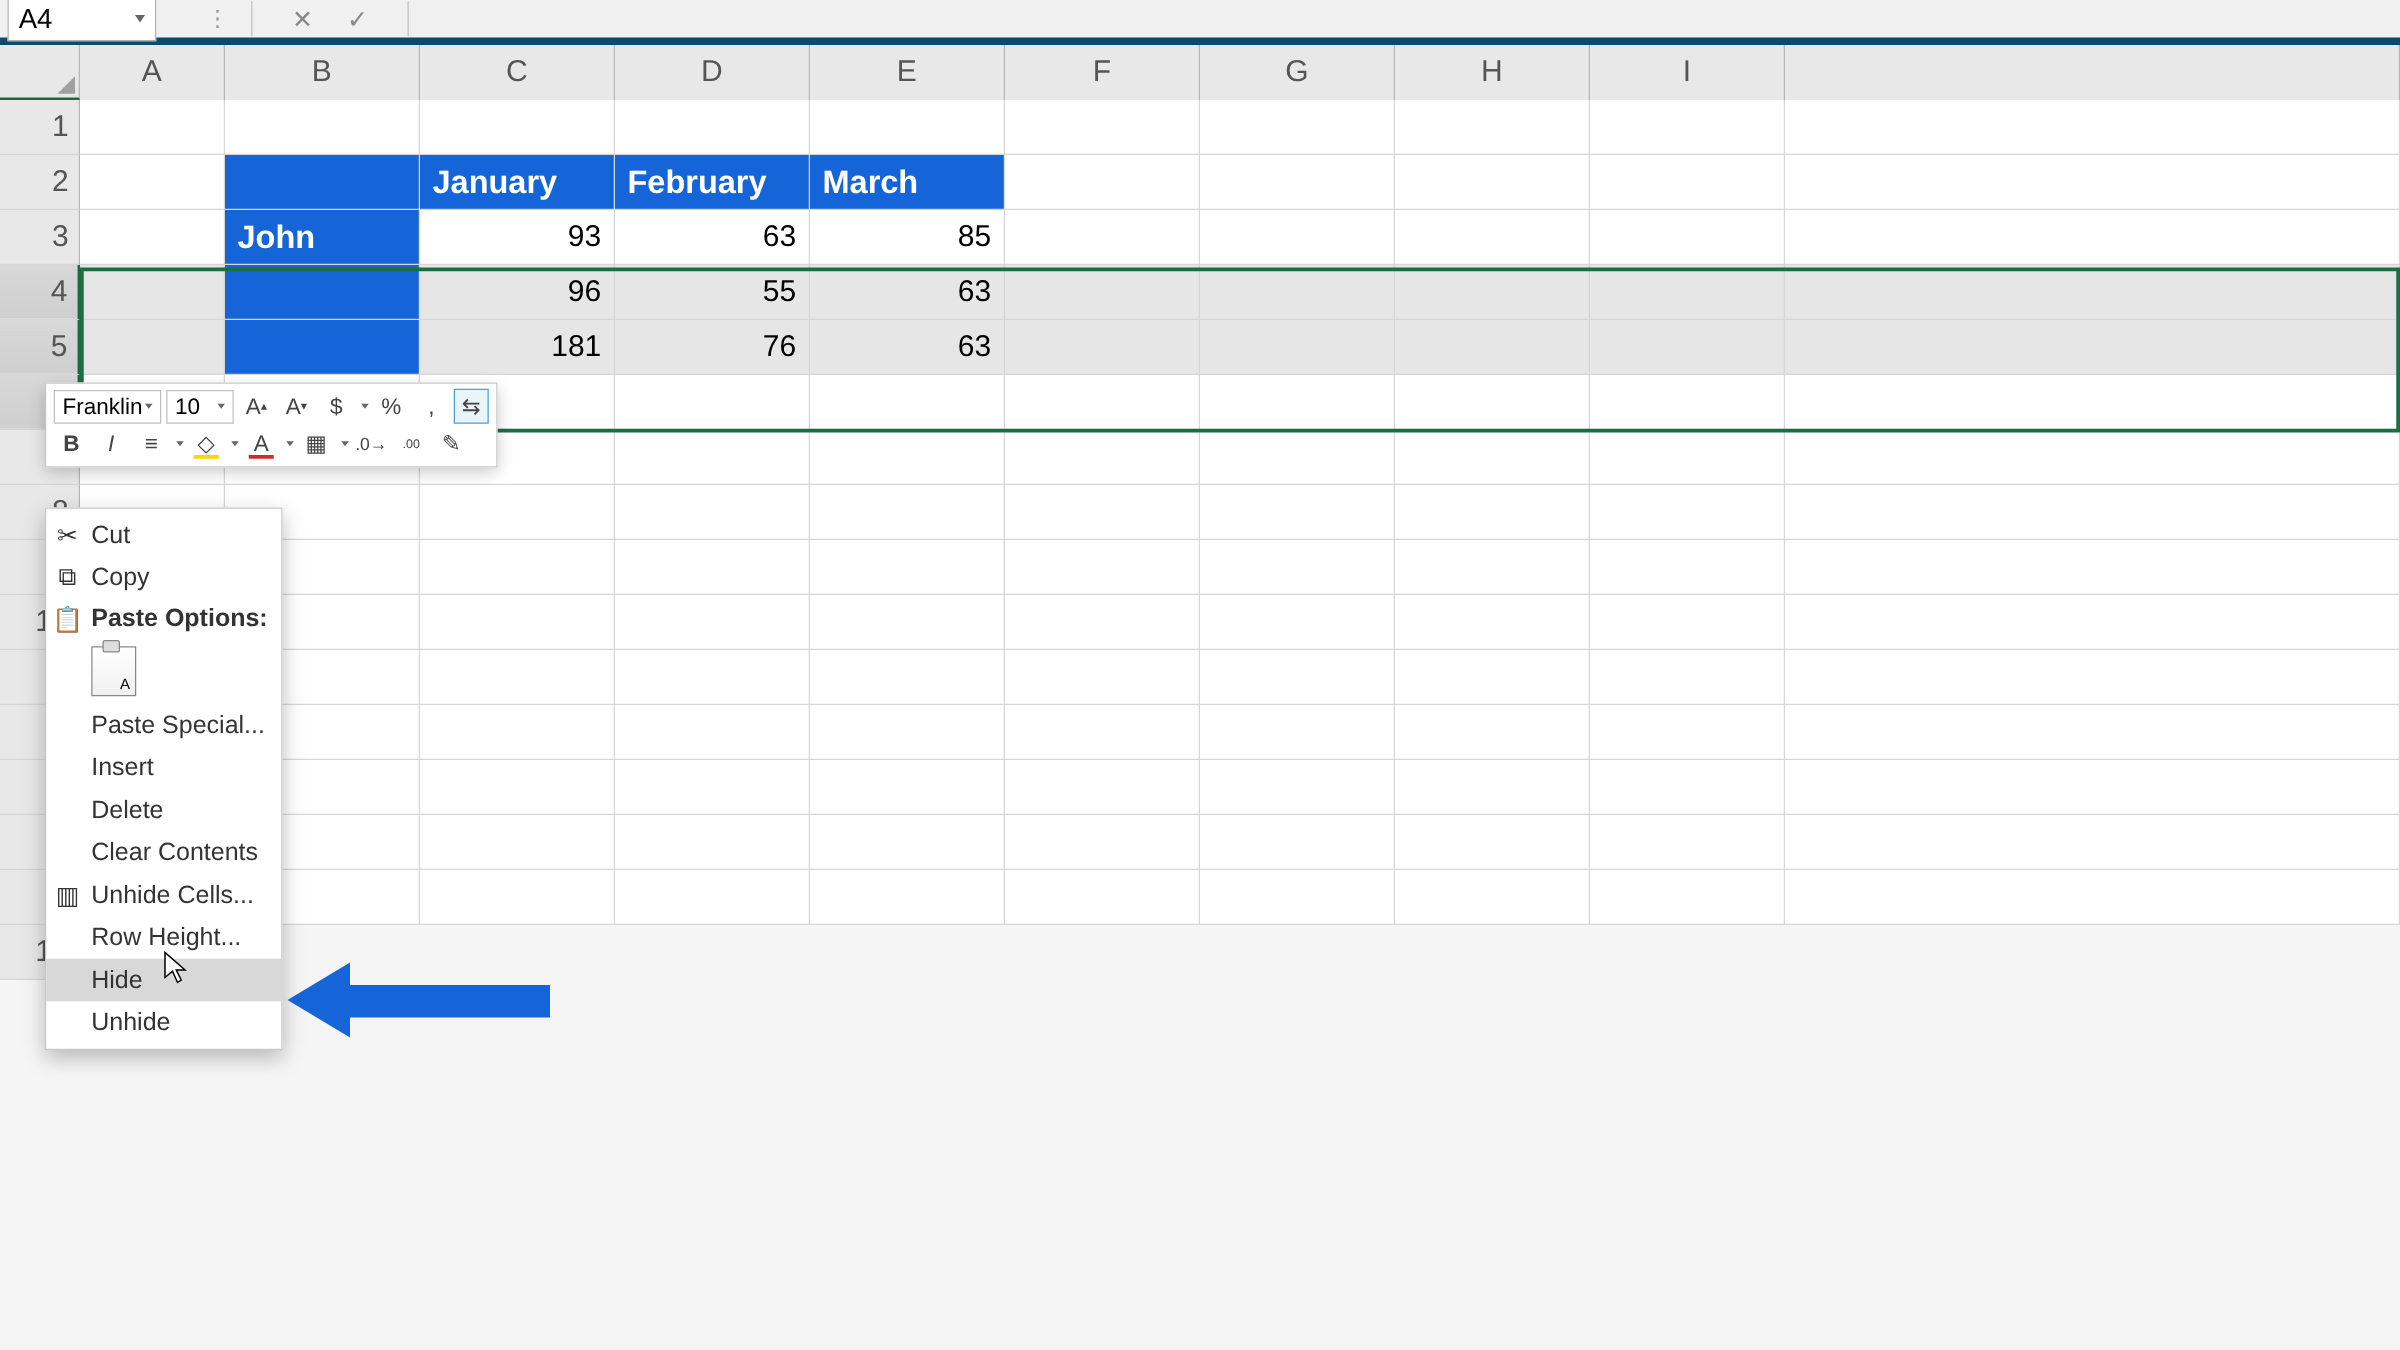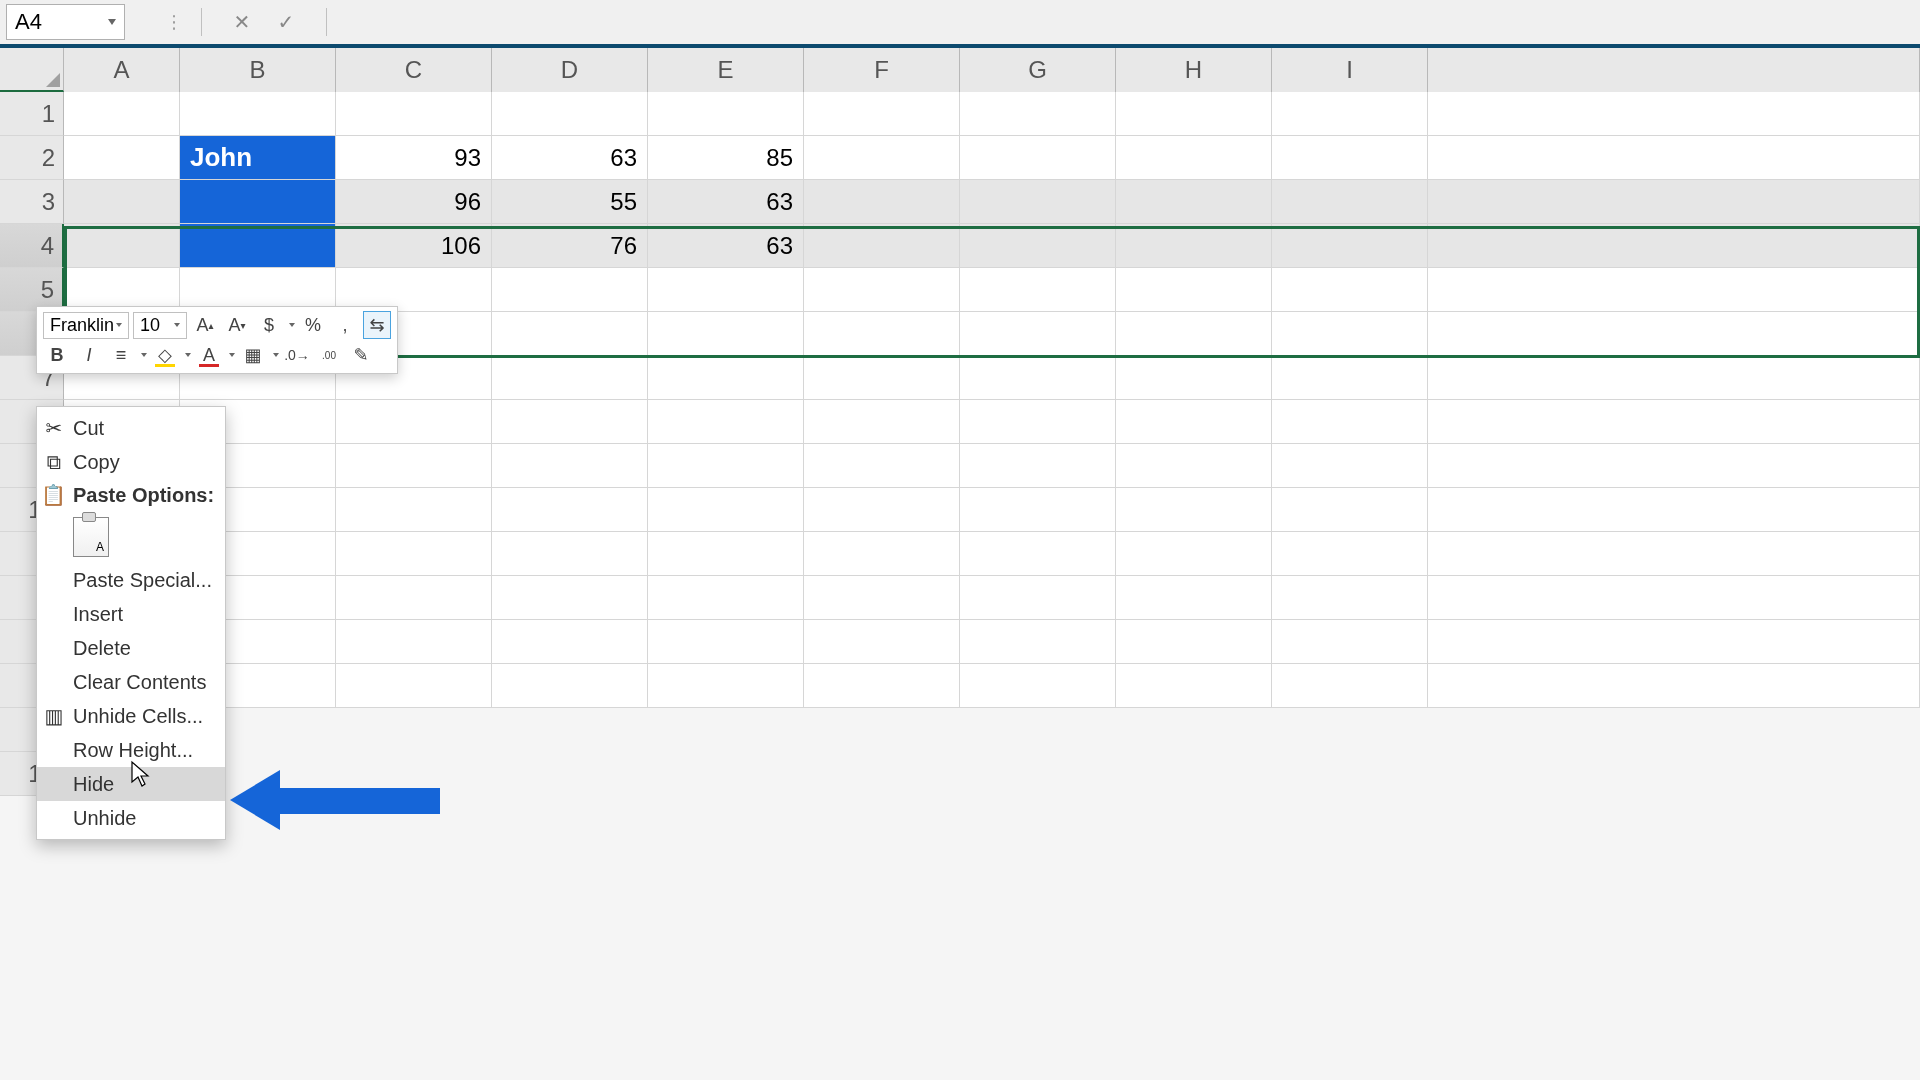--- a/index.html
+++ b/index.html
@@ -1,18 +1,18 @@
 <!DOCTYPE html>
 <html><head>
 <meta charset="utf-8">
 <style>
   * { box-sizing: border-box; margin: 0; padding: 0; }
   body { font-family: 'Segoe UI', Arial, sans-serif; background: #f5f5f5; overflow: hidden; width: 1920px; height: 1080px; position: relative; }
   
-  .formula-bar { display: flex; align-items: center; height: 48px; background: #f0f0f0; border-bottom: 4px solid #0c4a6e; padding: 0 6px; }
+  .formula-bar { display: flex; align-items: center; height: 36px; background: #f0f0f0; border-bottom: 6px solid #0c4a6e; padding: 0 6px; }
   .name-box { display: flex; align-items: center; background: #fff; border: 1px solid #b0b0b0; height: 36px; padding: 0 8px; margin-right: 40px; }
   .name-box-text { font-size: 22px; padding-right: 60px; }
   .name-box-dd { border-left: 4px solid transparent; border-right: 4px solid transparent; border-top: 6px solid #666; margin-left: 6px; }
   .fb-divider { width: 1px; height: 28px; background: #c0c0c0; margin: 0 18px; }
   .fb-dots { color: #999; font-size: 18px; }
   .fb-btn { width: 24px; height: 24px; display: flex; align-items: center; justify-content: center; color: #888; font-size: 20px; margin: 0 10px; }
   .fb-fx { font-style: italic; font-size: 20px; color: #555; margin-right: 10px; }
   .fb-input { flex: 1; height: 36px; background: #fff; border: 1px solid #b0b0b0; border-left: none; }
   .fb-input-wrap { display: flex; flex: 1; height: 36px; }
   .fb-input-left { width: 68px; border: 1px solid #b0b0b0; border-right: none; background: #fff; display: flex; align-items: center; padding-left: 8px; }
@@ -120,20 +120,32 @@
         <div class="cell " style="width: 156px;"></div>
         <div class="cell " style="width: 156px;"></div>
         <div class="cell " style="width: 156px;"></div>
         <div class="cell " style="width: 156px;"></div>
         <div class="cell " style="width: 156px;"></div>
         <div class="cell " style="width: 156px;"></div>
         <div class="cell" style="flex: 1 1 0%;"></div>
       </div>
       <div class="row ">
         <div class="cell " style="width: 116px;"></div>
+        <div class="cell hdr" style="width: 156px;"></div>
+        <div class="cell hdr" style="width: 156px;">January</div>
+        <div class="cell hdr" style="width: 156px;">February</div>
+        <div class="cell hdr" style="width: 156px;">March</div>
+        <div class="cell " style="width: 156px;"></div>
+        <div class="cell " style="width: 156px;"></div>
+        <div class="cell " style="width: 156px;"></div>
+        <div class="cell " style="width: 156px;"></div>
+        <div class="cell" style="flex: 1 1 0%;"></div>
+      </div>
+      <div class="row ">
+        <div class="cell " style="width: 116px;"></div>
         <div class="cell bhdr" style="width: 156px;">John</div>
         <div class="cell right" style="width: 156px;">93</div>
         <div class="cell right" style="width: 156px;">63</div>
         <div class="cell right" style="width: 156px;">85</div>
         <div class="cell " style="width: 156px;"></div>
         <div class="cell " style="width: 156px;"></div>
         <div class="cell " style="width: 156px;"></div>
         <div class="cell " style="width: 156px;"></div>
         <div class="cell" style="flex: 1 1 0%;"></div>
       </div>
@@ -145,21 +157,21 @@
         <div class="cell right" style="width: 156px;">63</div>
         <div class="cell " style="width: 156px;"></div>
         <div class="cell " style="width: 156px;"></div>
         <div class="cell " style="width: 156px;"></div>
         <div class="cell " style="width: 156px;"></div>
         <div class="cell" style="flex: 1 1 0%;"></div>
       </div>
       <div class="row sel">
         <div class="cell " style="width: 116px;"></div>
         <div class="cell bhdr" style="width: 156px;"></div>
-        <div class="cell right" style="width: 156px;">106</div>
+        <div class="cell right" style="width: 156px;">181</div>
         <div class="cell right" style="width: 156px;">76</div>
         <div class="cell right" style="width: 156px;">63</div>
         <div class="cell " style="width: 156px;"></div>
         <div class="cell " style="width: 156px;"></div>
         <div class="cell " style="width: 156px;"></div>
         <div class="cell " style="width: 156px;"></div>
         <div class="cell" style="flex: 1 1 0%;"></div>
       </div>
       <div class="row ">
         <div class="cell " style="width: 116px;"></div>

